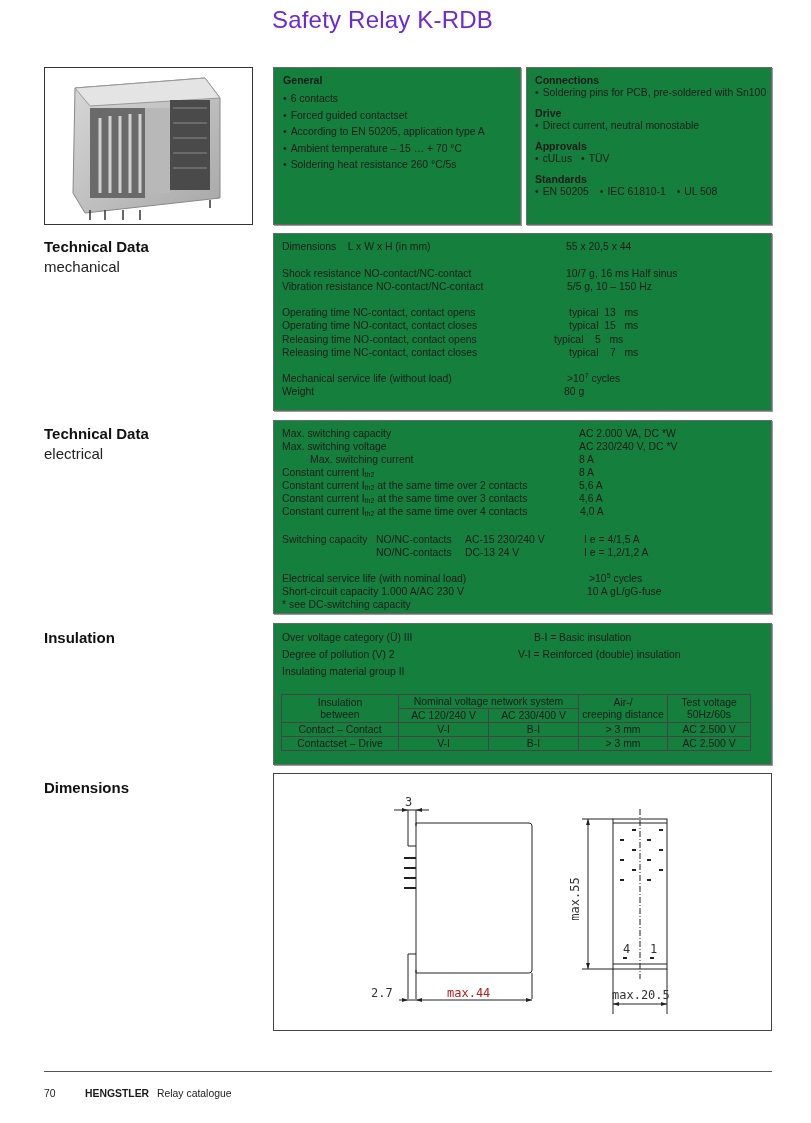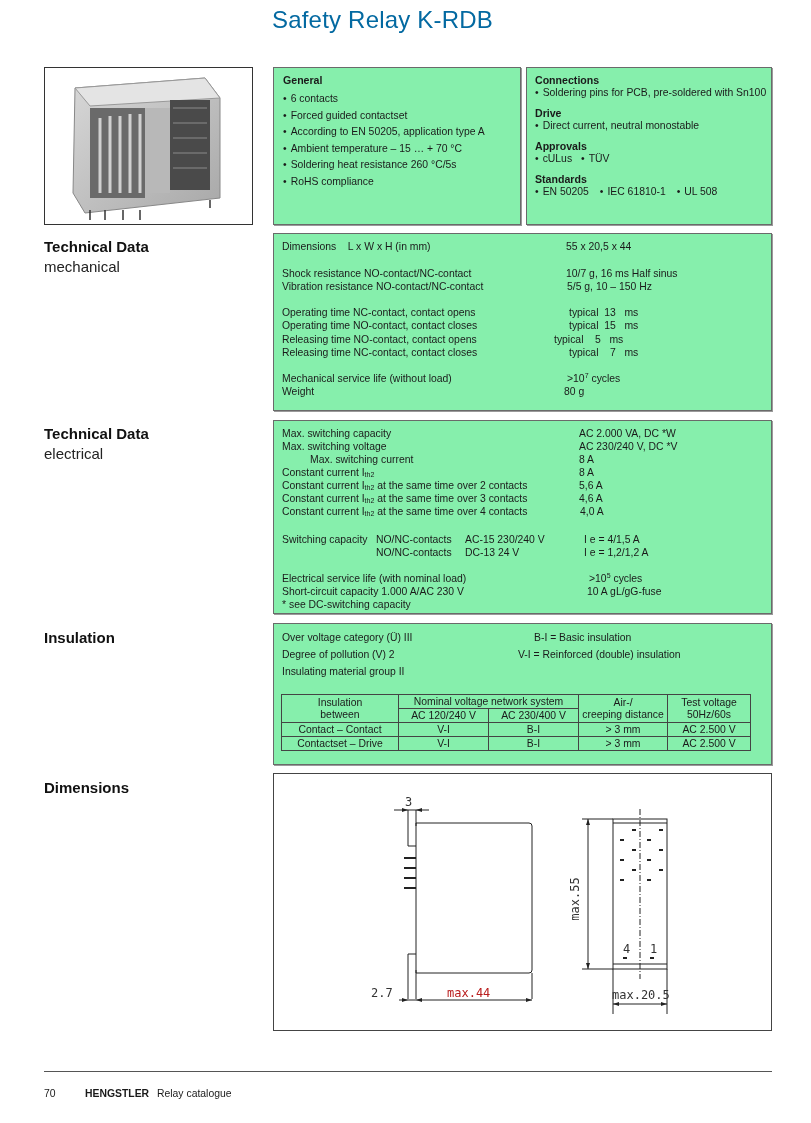--- a/index.html
+++ b/index.html
@@ -1,20 +1,20 @@
 <!DOCTYPE html>
 <html><head>
 <meta charset="utf-8">
 <style>
   html, body { margin:0; padding:0; background:#ffffff; }
   body { width:811px; height:1123px; position:relative; overflow:hidden;
          font-family:"Liberation Sans", sans-serif; color:#1a1a1a; }
   .abs { position:absolute; }
-  .title { left:272px; top:6px; font-size:24px; color:#0369a1; letter-spacing:0.2px; }
-  .panel { position:absolute; background:#86efac; border:1px solid #6a6a6a; box-sizing:border-box;
+  .title { left:272px; top:6px; font-size:24px; color:#6d28d9; letter-spacing:0.2px; }
+  .panel { position:absolute; background:#15803d; border:1px solid #6a6a6a; box-sizing:border-box;
            box-shadow: 1px 1px 0 #9a9a9a; }
   .small { font-size:10.4px; line-height:13.2px; }
   .h-bold { font-weight:bold; font-size:10.6px; }
   .bul { display:block; white-space:nowrap; }
   .bul::before { content:"\2022"; margin-right:4px; }
   .section-head { position:absolute; left:44px; font-size:15px; font-weight:bold; color:#111; }
   .section-sub { position:absolute; left:44px; font-size:15px; color:#222; }
   .row { position:absolute; white-space:nowrap; }
   sub.th { font-size:7px; vertical-align:-1px; }
   sup { font-size:7px; vertical-align:4px; line-height:0; }
@@ -66,21 +66,20 @@
 </div>
 
 <div class="panel small" style="left:273px; top:67px; width:248px; height:158px; padding:6px 9px;">
   <div class="h-bold" style="margin-bottom:4px;">General</div>
   <div style="line-height:16.5px;">
     <span class="bul">6 contacts</span>
     <span class="bul">Forced guided contactset</span>
     <span class="bul">According to EN 50205, application type A</span>
     <span class="bul">Ambient temperature – 15 … + 70 °C</span>
     <span class="bul">Soldering heat resistance 260 °C/5s</span>
-    <span class="bul">RoHS compliance</span>
   </div>
 </div>
 
 <div class="panel small" style="left:526px; top:67px; width:246px; height:158px; padding:6px 8px; line-height:12.5px;">
   <div class="h-bold">Connections</div>
   <span class="bul">Soldering pins for PCB, pre-soldered with Sn100</span>
   <div class="h-bold" style="margin-top:8px;">Drive</div>
   <span class="bul">Direct current, neutral monostable</span>
   <div class="h-bold" style="margin-top:8px;">Approvals</div>
   <div style="white-space:nowrap;">

